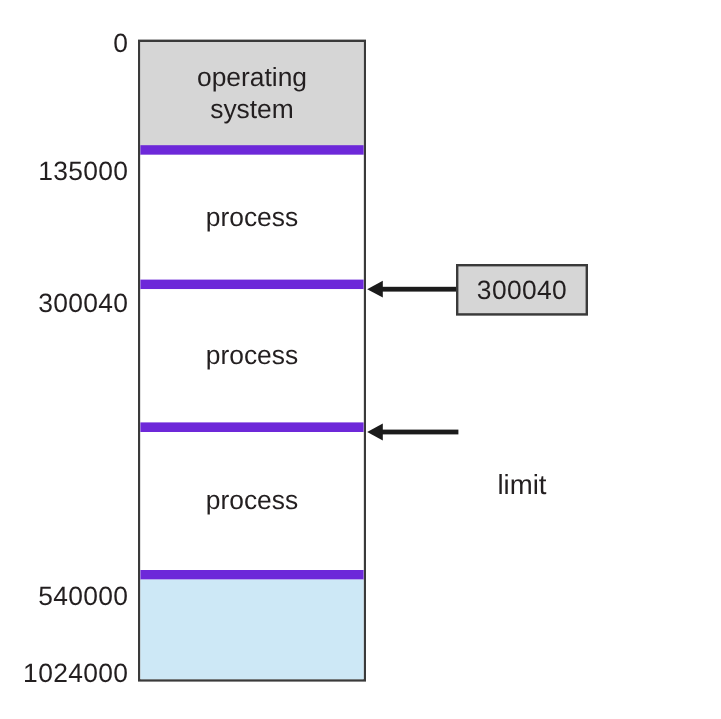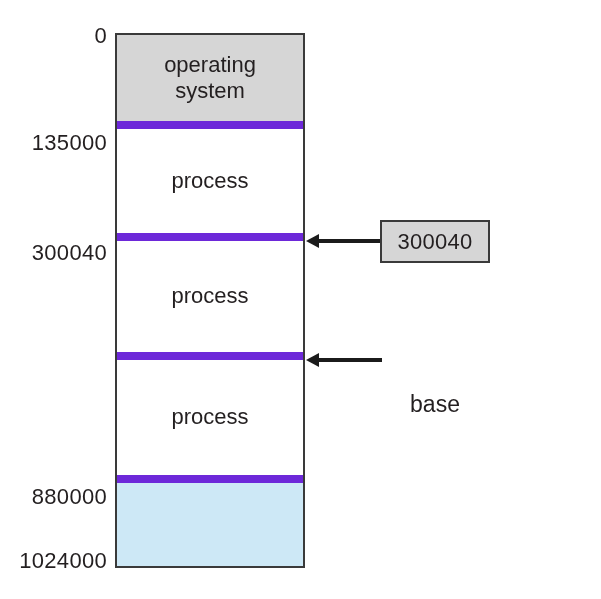--- a/index.html
+++ b/index.html
@@ -122,21 +122,21 @@
   }
 </style>
 </head>
 <body>
 
 <div class="canvas">
 
   <div class="addr addr-0">0</div>
   <div class="addr addr-1">135000</div>
   <div class="addr addr-2">300040</div>
-  <div class="addr addr-4">880000</div>
+  <div class="addr addr-4">540000</div>
   <div class="addr addr-5">1024000</div>
 
   <div class="column">
     <div class="seg seg-os seg-divider" style="background-color: rgb(214, 214, 214);">
       <span class="seg-label">operating
 system</span>
     </div>
     <div class="seg seg-p1 seg-divider" style="background-color: rgb(255, 255, 255);">
       <span class="seg-label">process</span>
     </div>
@@ -155,15 +155,15 @@
   </div>
   <div class="arrow arrow-limit">
     <span class="arrow-head"></span>
     <span class="arrow-bar"></span>
   </div>
 
   <div class="reg-box reg-base" style="background-color: rgb(214, 214, 214);">
     <span>300040</span>
   </div>
 
-  <div class="reg-caption reg-caption-limit">base</div>
+  <div class="reg-caption reg-caption-limit">limit</div>
 
 </div>
 
 </body></html>

